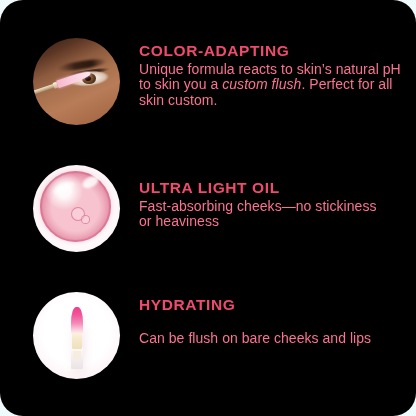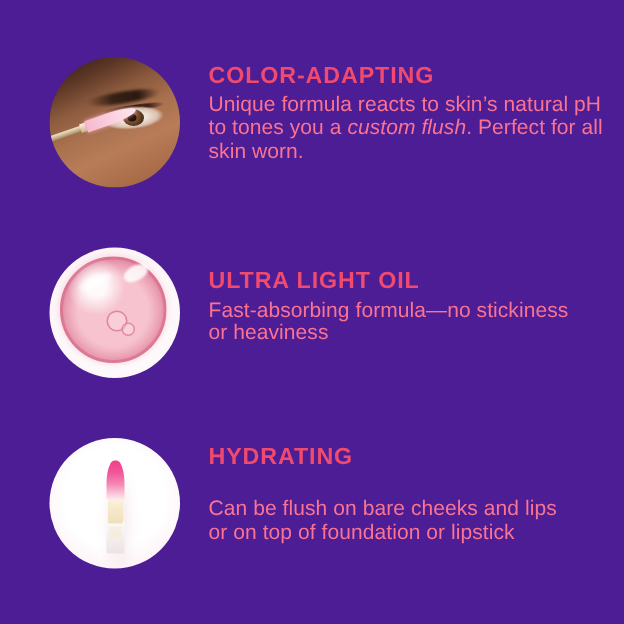--- a/index.html
+++ b/index.html
@@ -12,21 +12,22 @@
     overflow: hidden;
     background: #effafd;
     font-family: "Liberation Sans", sans-serif;
     -webkit-font-smoothing: antialiased;
   }
 
   #infographic {
     position: relative;
     width: 416px;
     height: 416px;
-    background: #4c1d95;
+    background: #000000;
+    border-radius: 23px;
   }
 
   .feature-row {
     position: absolute;
     left: 0;
     width: 416px;
     display: flex;
     align-items: flex-start;
   }
 
@@ -310,43 +311,43 @@
           <div class="applicator-ring"></div>
           <div class="applicator-tip"></div>
         </div>
       </div>
     </div>
 
     <div class="text-col">
       <h2 class="feature-title">COLOR-ADAPTING</h2>
       <p class="feature-body">
         <span>Unique formula reacts to skin’s natural pH</span><br>
-        <span>to tones you a </span><em>custom flush</em><span>. Perfect for all</span><br>
-        <span>skin worn.</span>
+        <span>to skin you a </span><em>custom flush</em><span>. Perfect for all</span><br>
+        <span>skin custom.</span>
       </p>
     </div>
   </div>
 
   <div class="feature-row row-2">
 
     <div class="media-wrap">
       <div class="media-circle photo-oil">
         <div class="oil-blob"></div>
         <div class="oil-rim"></div>
         <div class="oil-hl-1"></div>
         <div class="oil-hl-2"></div>
         <div class="oil-bub-a"></div>
         <div class="oil-bub-b"></div>
       </div>
     </div>
 
     <div class="text-col">
       <h2 class="feature-title">ULTRA LIGHT OIL</h2>
       <p class="feature-body">
-        <span>Fast-absorbing formula—no stickiness</span><br>
+        <span>Fast-absorbing cheeks—no stickiness</span><br>
         <span>or heaviness</span>
       </p>
     </div>
   </div>
 
   <div class="feature-row row-3">
 
     <div class="media-wrap">
       <div class="media-circle photo-balm">
         <div class="balm-shadow"></div>
@@ -355,18 +356,17 @@
         <div class="balm-cream"></div>
         <div class="balm-bullet"></div>
       </div>
     </div>
 
     <div class="text-col">
       <h2 class="feature-title">HYDRATING</h2>
       <p class="feature-body">
         <br>
         <span>Can be flush on bare cheeks and lips</span><br>
-        <span>or on top of foundation or lipstick</span>
       </p>
     </div>
   </div>
 
 </div>
 
 </body></html>

